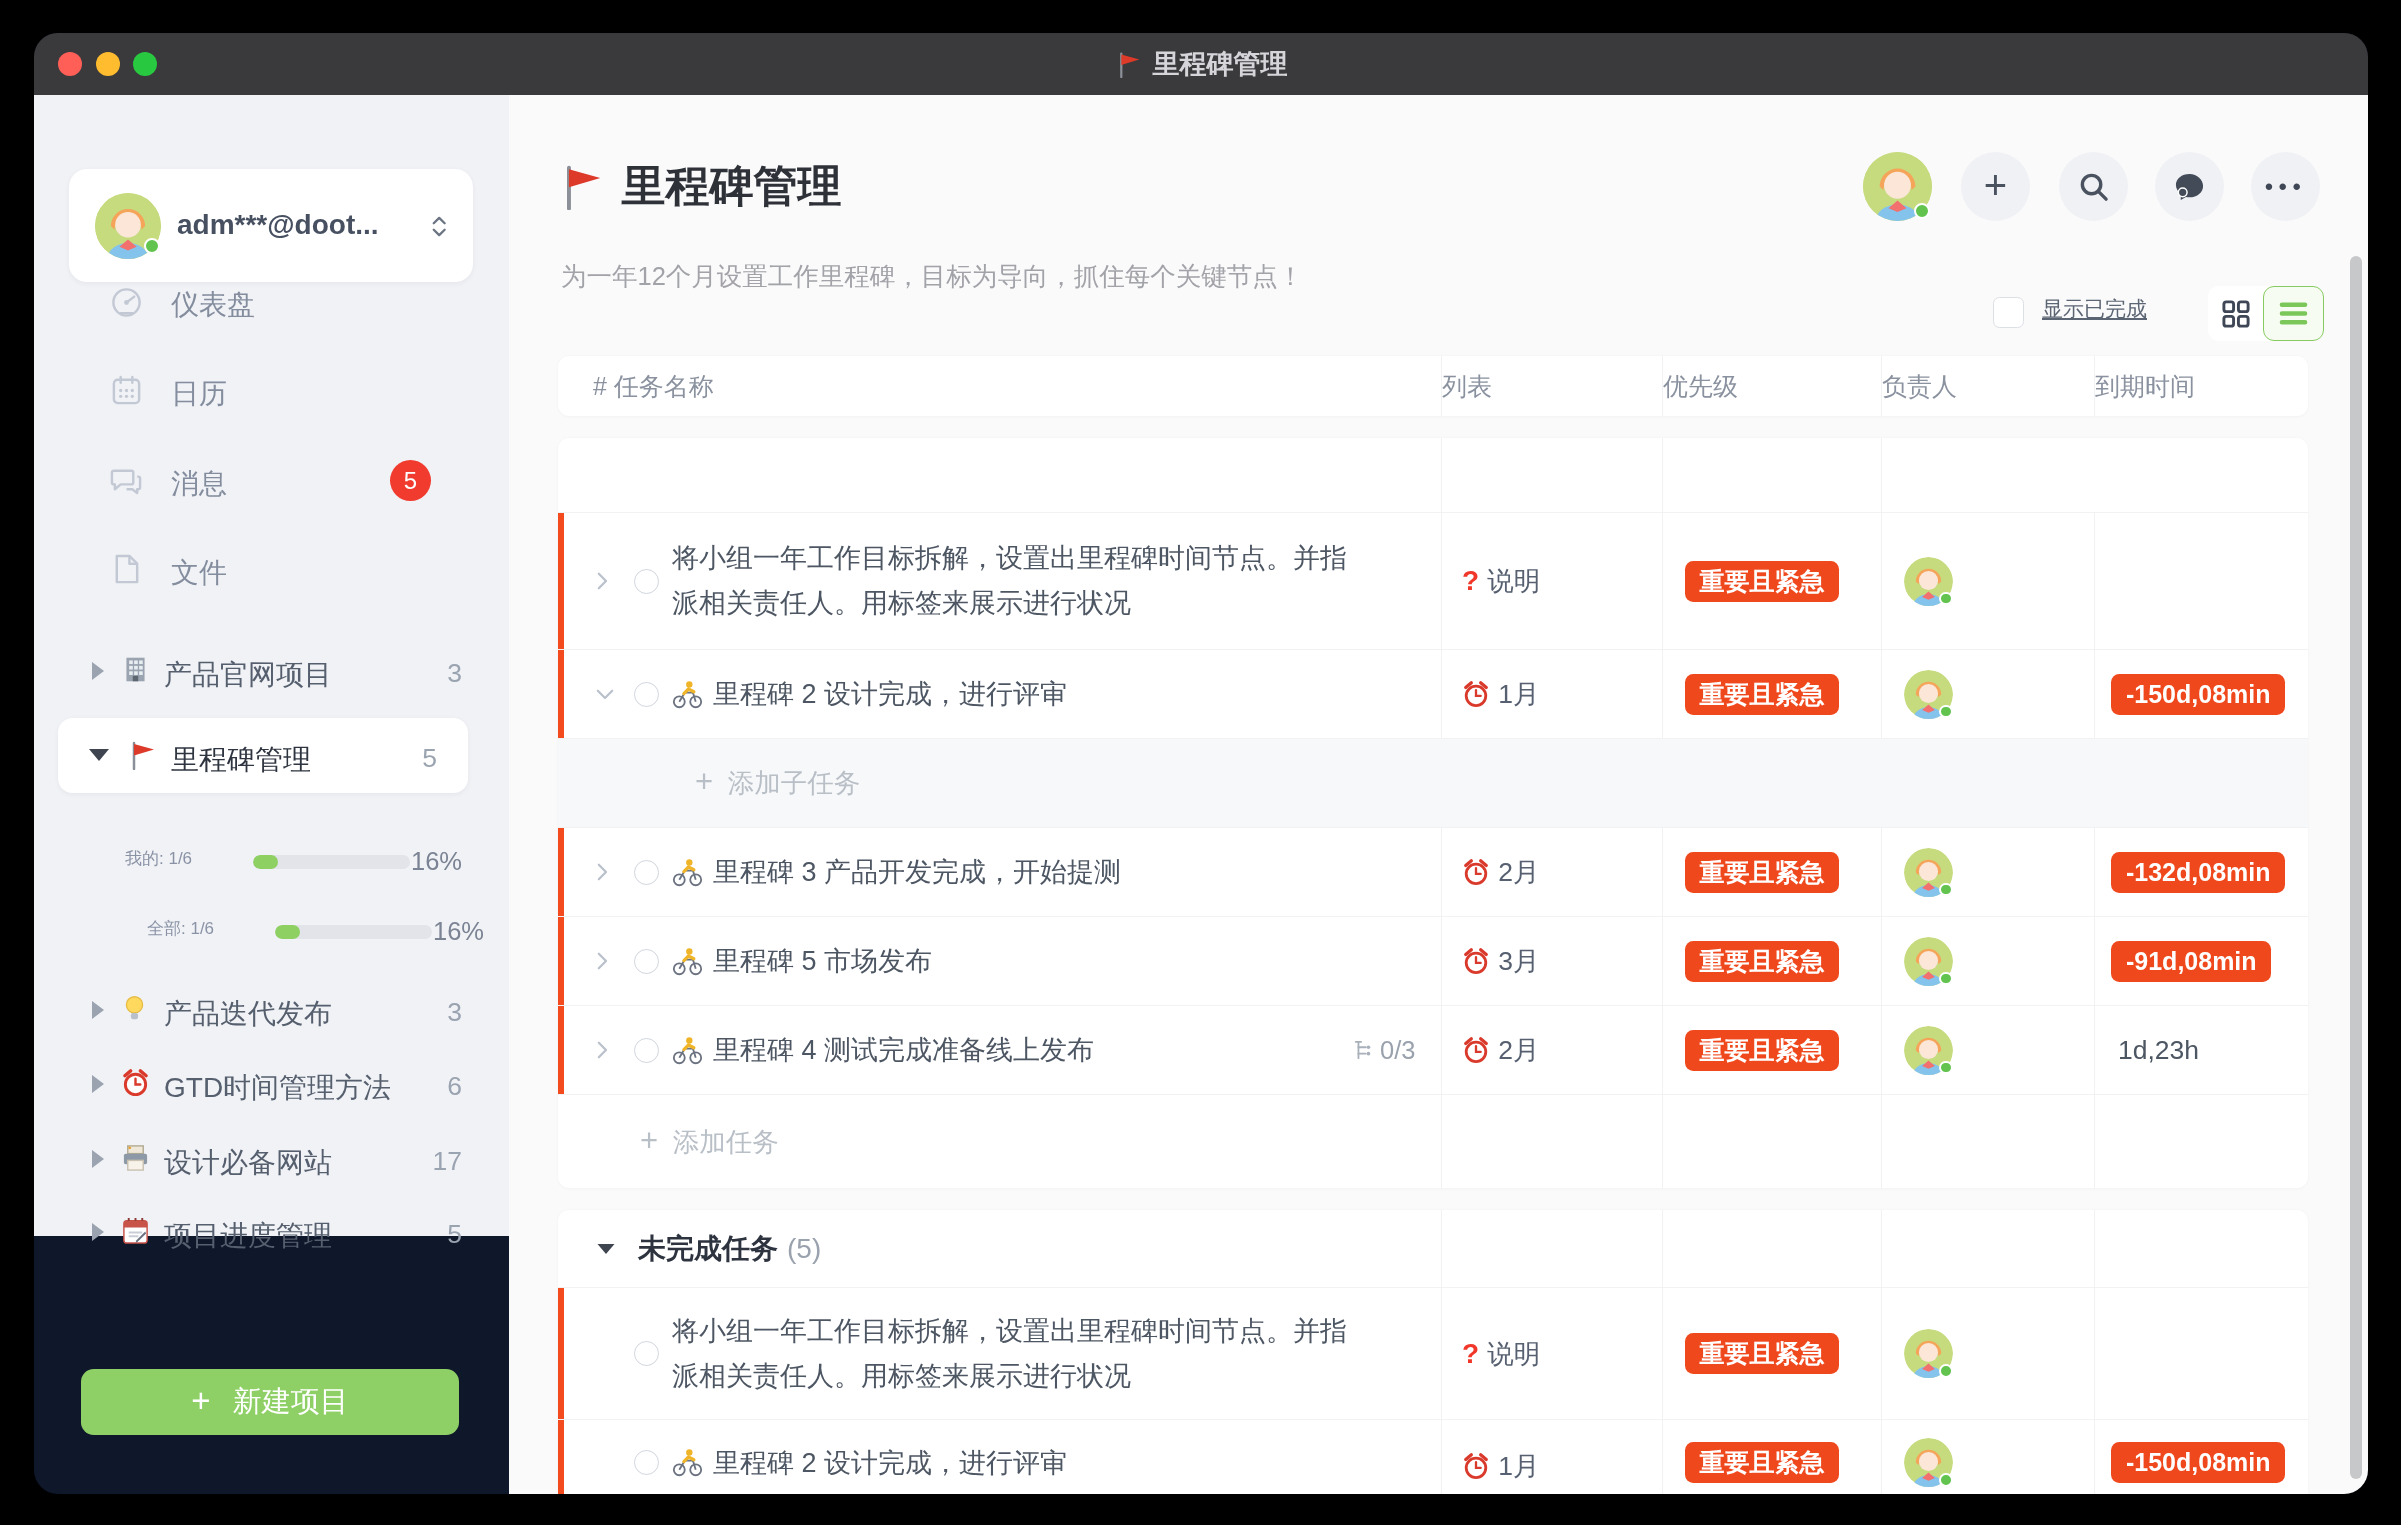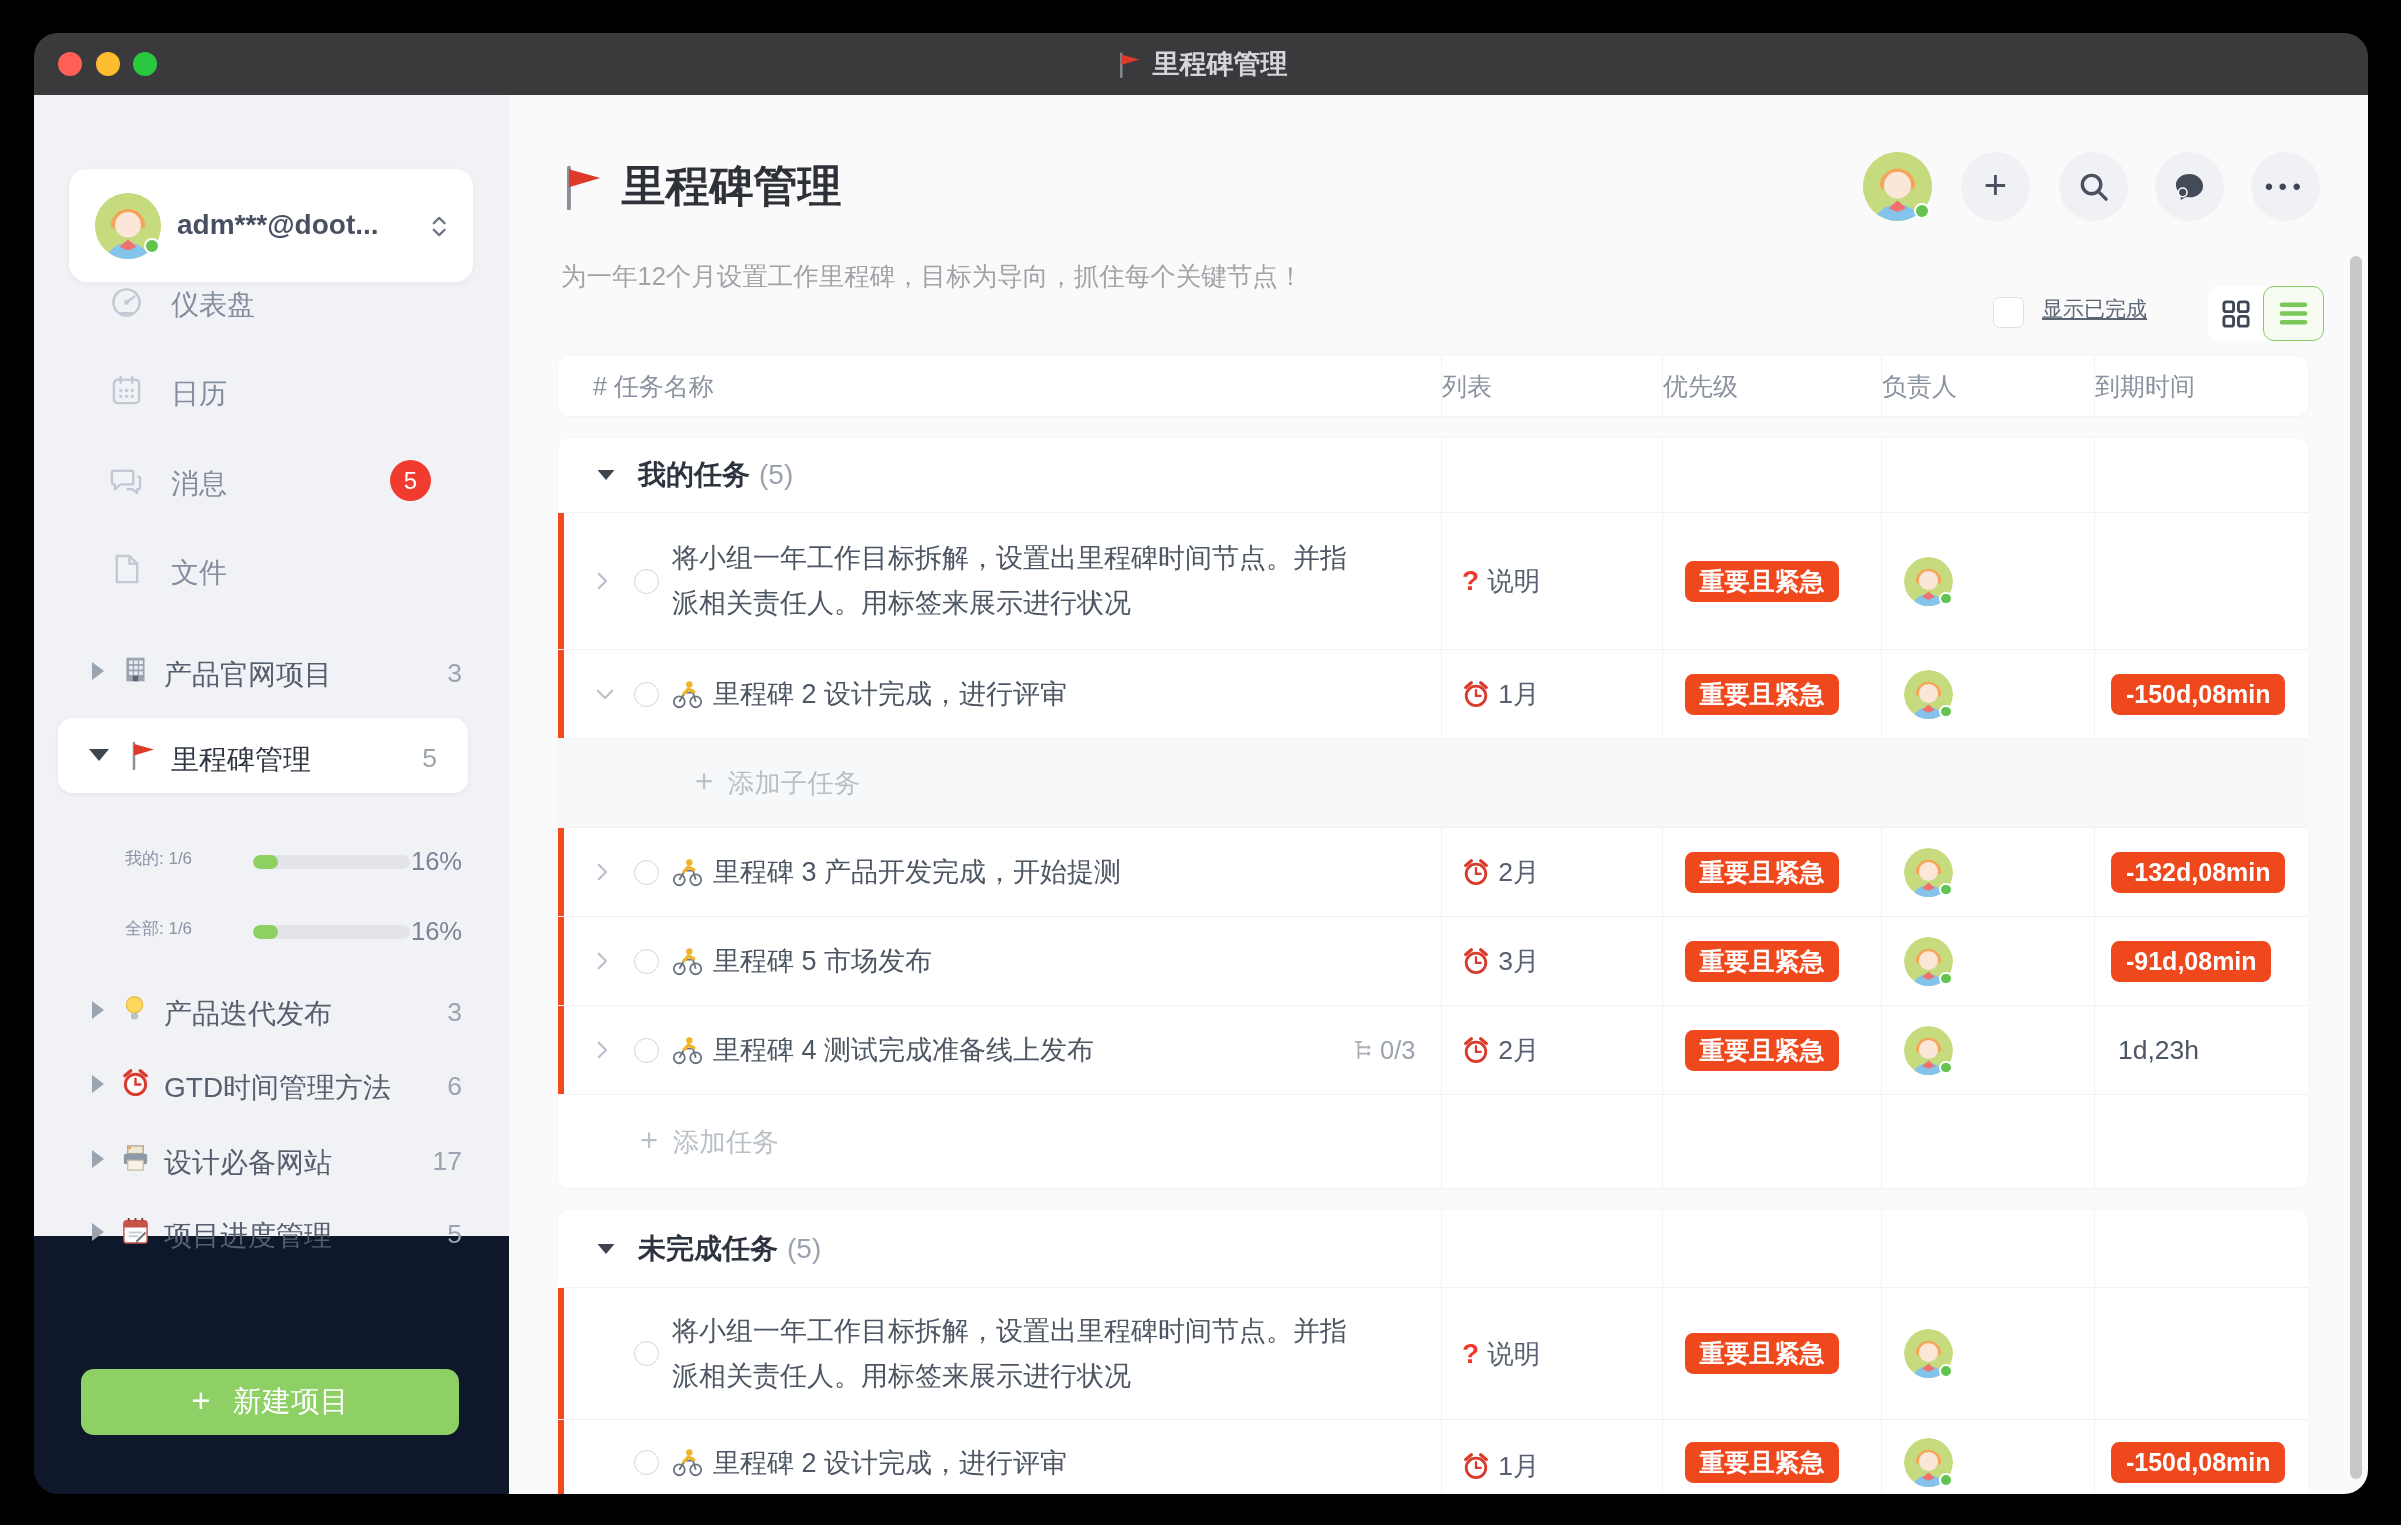--- a/index.html
+++ b/index.html
@@ -284,21 +284,21 @@
       <div class="proj-count">5</div>
     </div>
 
     <div class="prog-row" style="top:749px;">
       <div class="prog-label">我的: 1/6</div>
       <div class="prog-track">
           <div class="prog-fill" style="width: 16%;"></div>
         </div>
       <div class="prog-pct">16%</div>
     </div>
-    <div class="prog-row" style="top:819px;">
+    <div class="prog-row" style="top:819px;margin-left:22px;">
       <div class="prog-label">全部: 1/6</div>
       <div class="prog-track">
           <div class="prog-fill" style="width: 16%;"></div>
         </div>
       <div class="prog-pct">16%</div>
     </div>
 
     <div class="proj-row" style="top:886px;">
       <div class="tri-right"></div>
       <svg class="proj-emoji" width="27" height="27" viewBox="0 0 30 30">
@@ -390,24 +390,20 @@
       <div class="hcell"># 任务名称</div>
       <div class="hcell">列表</div>
       <div class="hcell">优先级</div>
       <div class="hcell">负责人</div>
       <div class="hcell">到期时间</div>
     </div>
 
     <div class="group-card" style="top:343px; height:750px;">
 
       <div class="trow r-group">
-        <div class="cell" style="overflow:visible">
-          <div class="tri-down"></div>
-          <div class="group-head-title"><span>我的任务</span><span class="cnt">(5)</span></div>
-        </div>
         <div class="cell"></div>
           <div class="cell"></div>
           <div class="cell"></div>
           <div class="cell"></div>
       </div>
 
       <div class="trow r-two">
         <div class="cell stripe">
           <svg class="chev" width="12.8" height="18" viewBox="0 0 12 20">
               <use href="#i-chev-right"></use>

